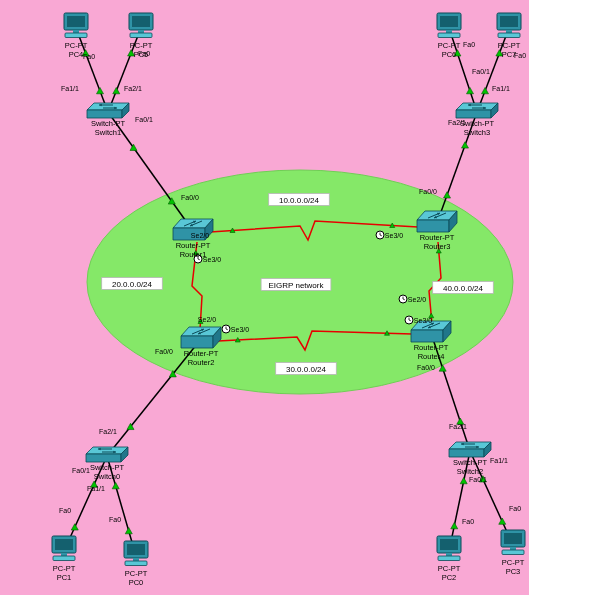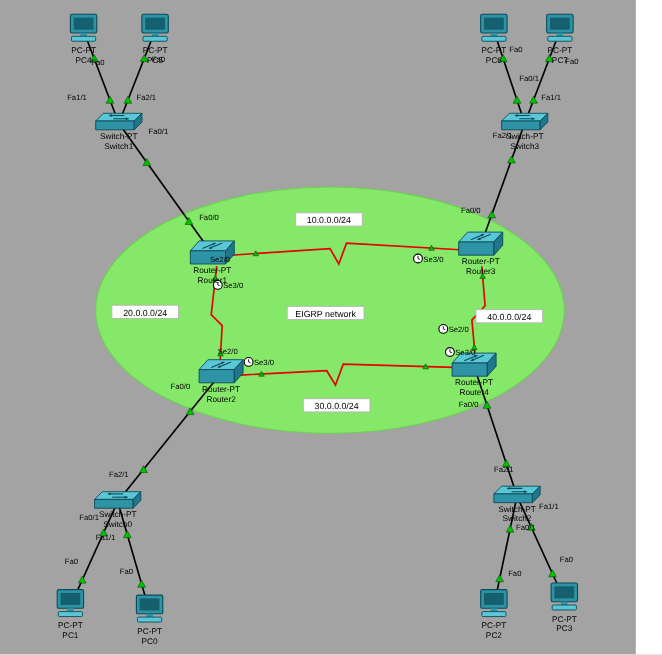--- a/index.html
+++ b/index.html
@@ -1,16 +1,16 @@
 <!DOCTYPE html>
 <html><head>
 <meta charset="utf-8">
 <style>
   html,body{margin:0;padding:0;background:#ffffff;}
-  .canvas{position:relative;width:578px;height:595px;background:#a3a3a3;overflow:hidden;}
+  .canvas{position:relative;width:529px;height:595px;background:#f9a8d4;overflow:hidden;}
   svg{display:block;}
   svg text{font-family:"Liberation Sans",sans-serif;fill:#000000;}
   .devlbl{font-size:7.5px;}
   .portlbl{font-size:7px;}
   .notelbl{font-size:8px;}
 </style>
 </head>
 <body>
 
 <div class="canvas">

